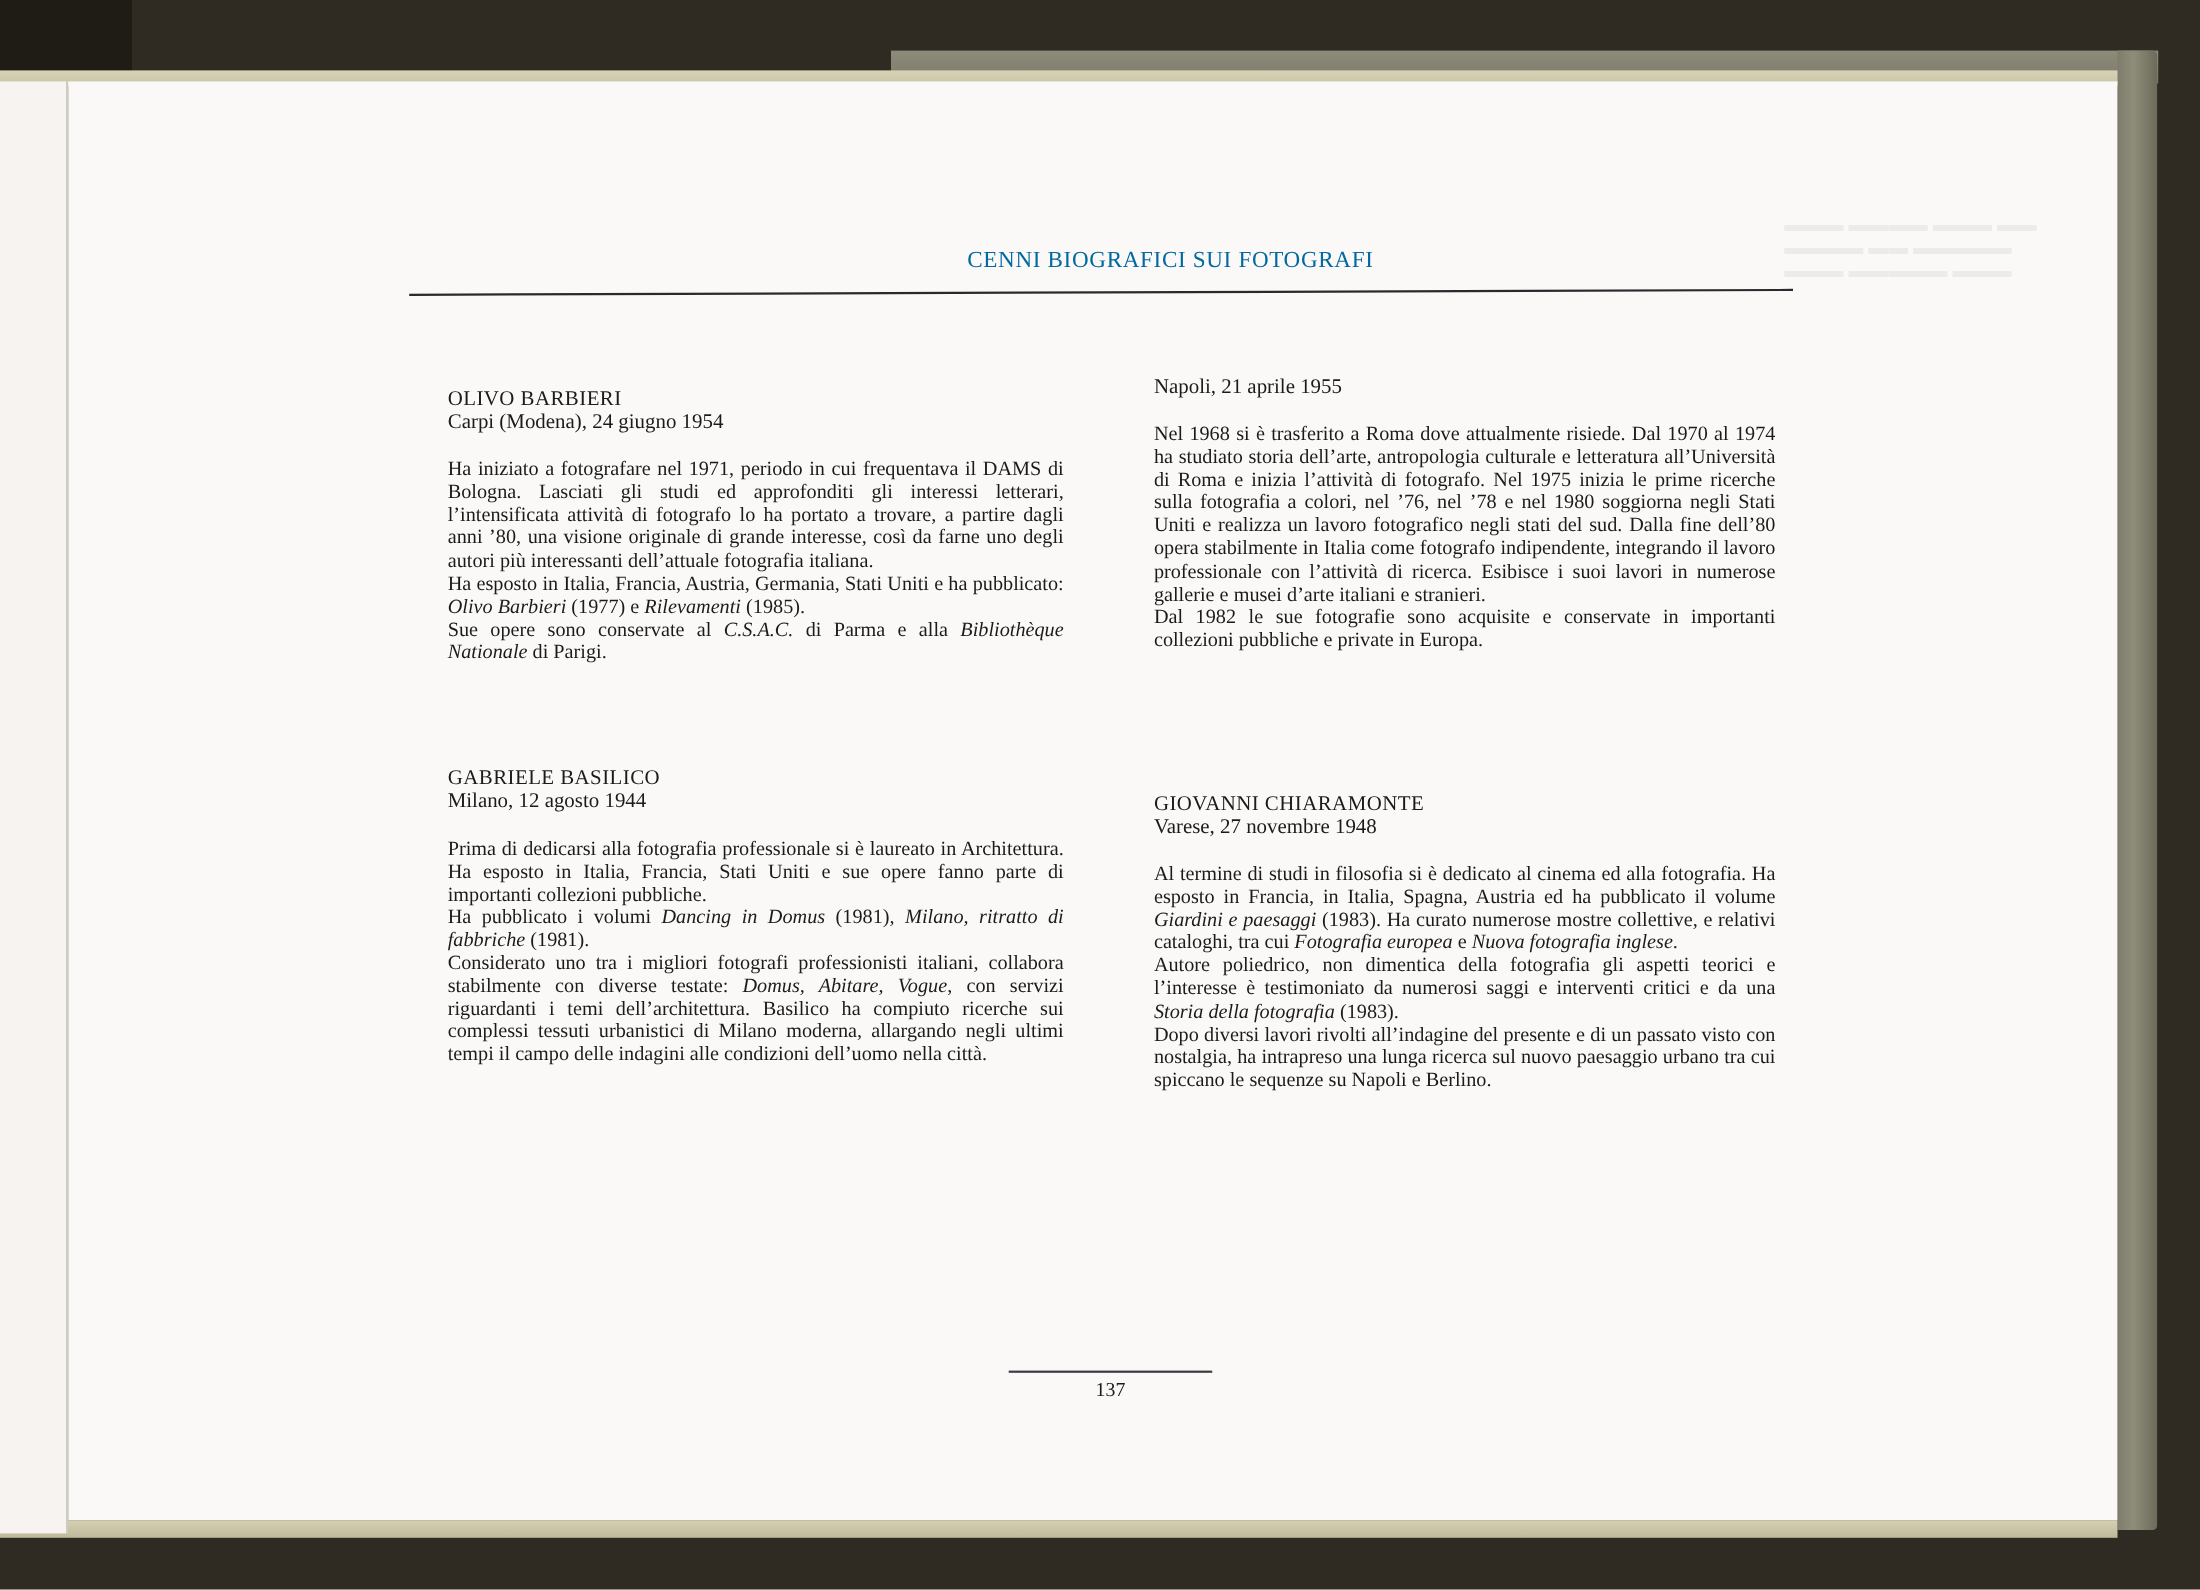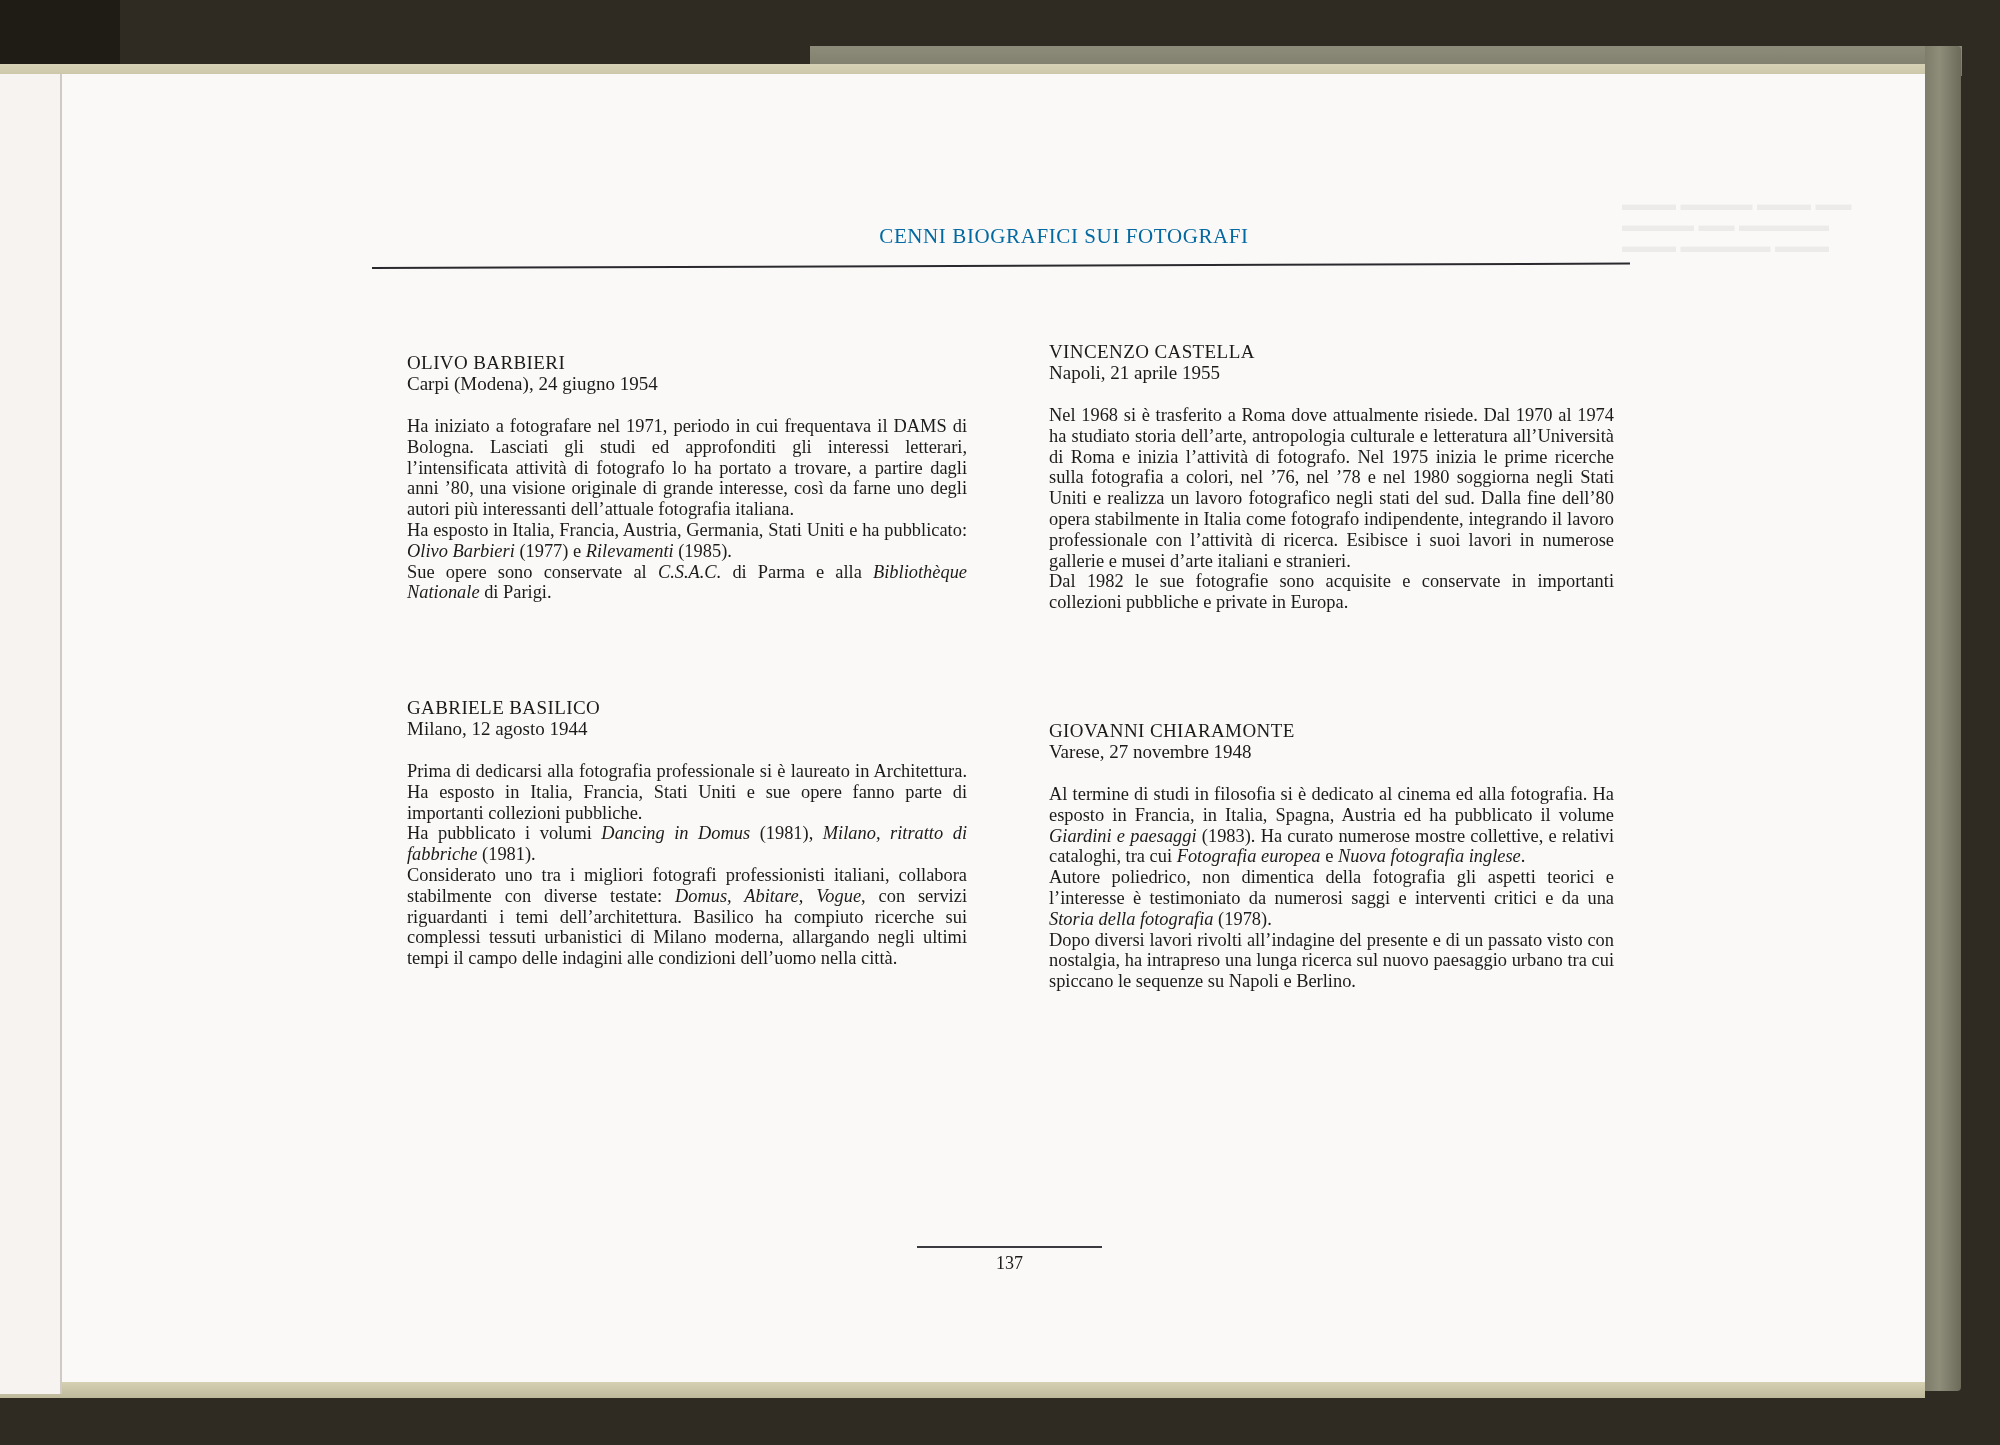--- a/index.html
+++ b/index.html
@@ -103,33 +103,32 @@
       <div class="entry-body">
           <p><span>Prima di dedicarsi alla fotografia professionale si è laureato in Architettura. Ha esposto in Italia, Francia, Stati Uniti e sue opere fanno parte di importanti collezioni pubbliche.</span></p>
           <p><span>Ha pubblicato i volumi </span><i>Dancing in Domus</i><span> (1981), </span><i>Milano, ritratto di fabbriche</i><span> (1981).</span></p>
           <p><span>Considerato uno tra i migliori fotografi professionisti italiani, collabora stabilmente con diverse testate: </span><i>Domus, Abitare, Vogue</i><span>, con servizi riguardanti i temi dell’architettura. Basilico ha compiuto ricerche sui complessi tessuti urbanistici di Milano moderna, allargando negli ultimi tempi il campo delle indagini alle condizioni dell’uomo nella città.</span></p>
         </div>
     </div>
   </div>
 
   <div class="col col-right">
     <div class="entry" style="top:267px;">
-      <div class="entry-name">VINCENZO CASTELLA</div>
       <div class="entry-birth">Napoli, 21 aprile 1955</div>
       <div class="entry-body">
           <p><span>Nel 1968 si è trasferito a Roma dove attualmente risiede. Dal 1970 al 1974 ha studiato storia dell’arte, antropologia culturale e letteratura all’Università di Roma e inizia l’attività di fotografo. Nel 1975 inizia le prime ricerche sulla fotografia a colori, nel ’76, nel ’78 e nel 1980 soggiorna negli Stati Uniti e realizza un lavoro fotografico negli stati del sud. Dalla fine dell’80 opera stabilmente in Italia come fotografo indipendente, integrando il lavoro professionale con l’attività di ricerca. Esibisce i suoi lavori in numerose gallerie e musei d’arte italiani e stranieri.</span></p>
           <p><span>Dal 1982 le sue fotografie sono acquisite e conservate in importanti collezioni pubbliche e private in Europa.</span></p>
         </div>
     </div>
     <div class="entry" style="top:646px;">
       <div class="entry-name">GIOVANNI CHIARAMONTE</div>
       <div class="entry-birth">Varese, 27 novembre 1948</div>
       <div class="entry-body">
           <p><span>Al termine di studi in filosofia si è dedicato al cinema ed alla fotografia. Ha esposto in Francia, in Italia, Spagna, Austria ed ha pubblicato il volume </span><i>Giardini e paesaggi</i><span> (1983). Ha curato numerose mostre collettive, e relativi cataloghi, tra cui </span><i>Fotografia europea</i><span> e </span><i>Nuova fotografia inglese</i><span>.</span></p>
-          <p><span>Autore poliedrico, non dimentica della fotografia gli aspetti teorici e l’interesse è testimoniato da numerosi saggi e interventi critici e da una </span><i>Storia della fotografia</i><span> (1978).</span></p>
+          <p><span>Autore poliedrico, non dimentica della fotografia gli aspetti teorici e l’interesse è testimoniato da numerosi saggi e interventi critici e da una </span><i>Storia della fotografia</i><span> (1983).</span></p>
           <p><span>Dopo diversi lavori rivolti all’indagine del presente e di un passato visto con nostalgia, ha intrapreso una lunga ricerca sul nuovo paesaggio urbano tra cui spiccano le sequenze su Napoli e Berlino.</span></p>
         </div>
     </div>
   </div>
 
   <div class="folio-rule"></div>
   <div class="folio">137</div>
 </div>
 
 </body></html>

